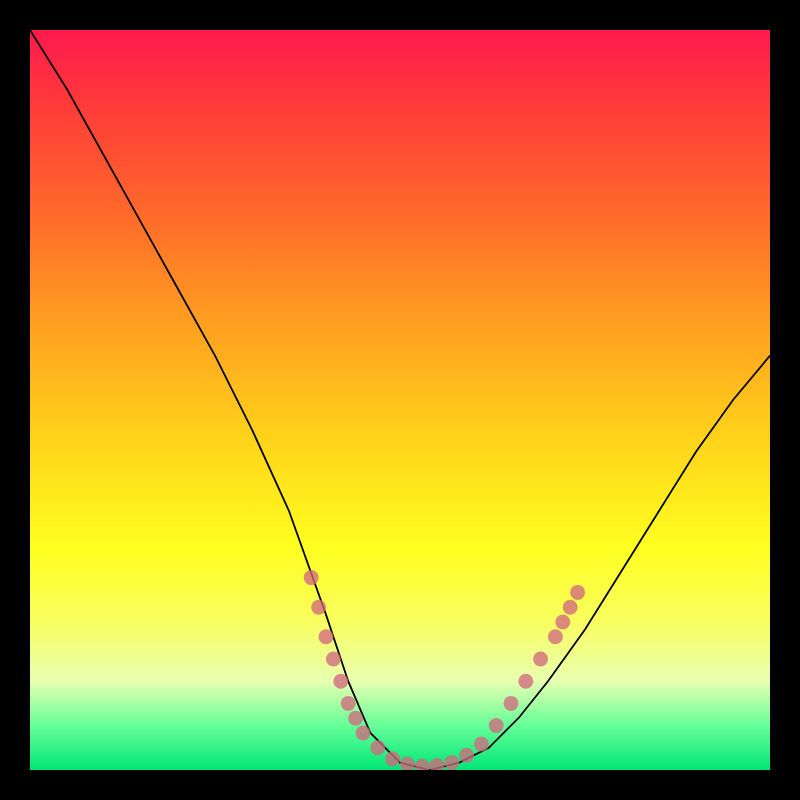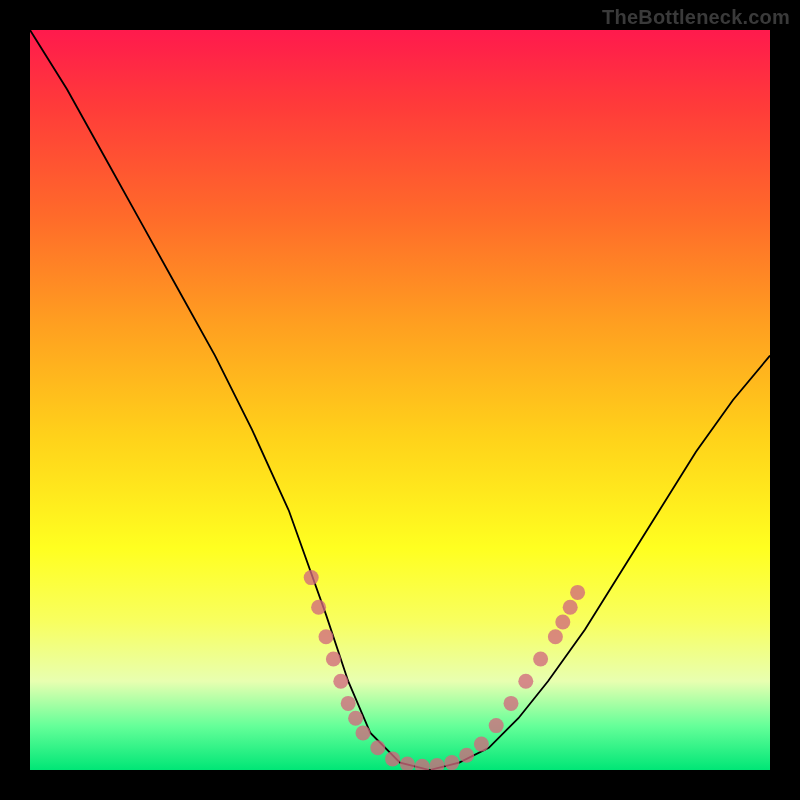--- a/index.html
+++ b/index.html
@@ -52,21 +52,20 @@
   }
   .dot {
     fill: #d1697d;
     opacity: 0.78;
   }
 </style>
 </head>
 <body>
 
 <div class="frame">
-  <div class="watermark">TheBottleneck.com</div>
   <div class="plot-area">
     <svg class="curve" viewBox="0 0 740 740" preserveAspectRatio="none">
       <path id="curve-path" class="curve-path" d="M0.0 0.0 L37.0 59.2 L74.0 125.8 L111.0 192.4 L148.0 259.0 L185.0 325.6 L222.0 399.6 L259.0 481.0 L296.0 584.6 L318.2 651.2 L340.4 703.0 L370.0 732.6 L399.6 740.0 L429.2 732.6 L458.8 717.8 L488.4 688.2 L518.0 651.2 L555.0 599.4 L592.0 540.2 L629.0 481.0 L666.0 421.8 L703.0 370.0 L740.0 325.6"></path>
       <g id="dots">
           <circle cx="281.2" cy="547.6" r="7.5" class="dot"></circle>
           <circle cx="288.6" cy="577.2" r="7.5" class="dot"></circle>
           <circle cx="296.0" cy="606.8" r="7.5" class="dot"></circle>
           <circle cx="303.4" cy="629.0" r="7.5" class="dot"></circle>
           <circle cx="310.8" cy="651.2" r="7.5" class="dot"></circle>
           <circle cx="318.2" cy="673.4" r="7.5" class="dot"></circle>

